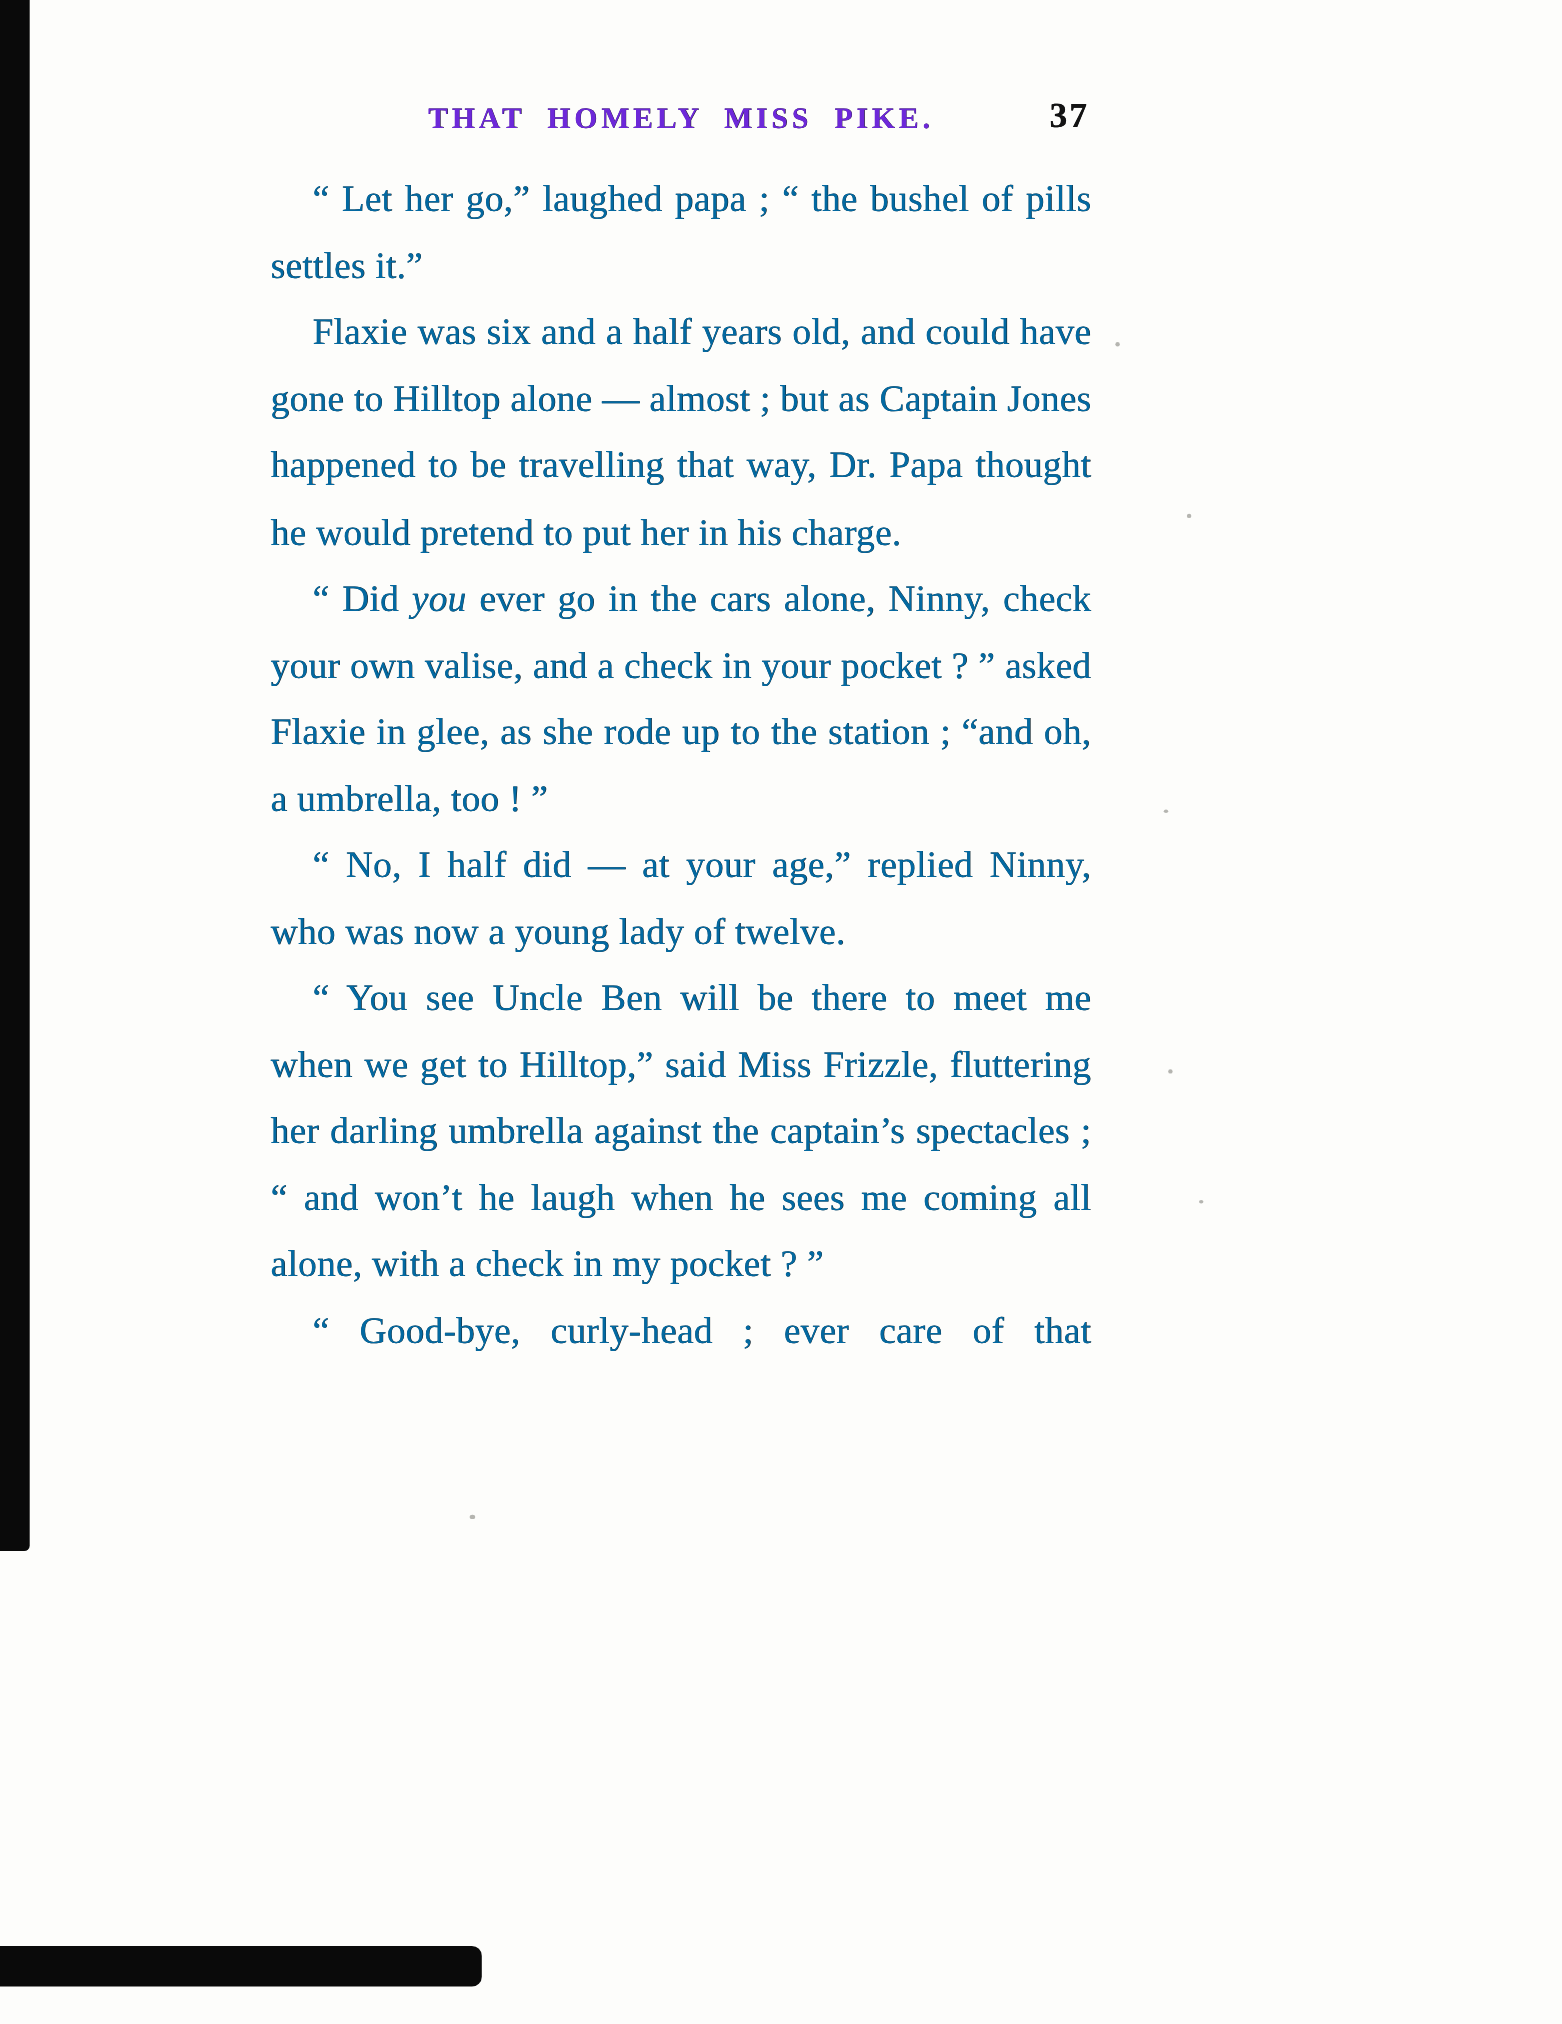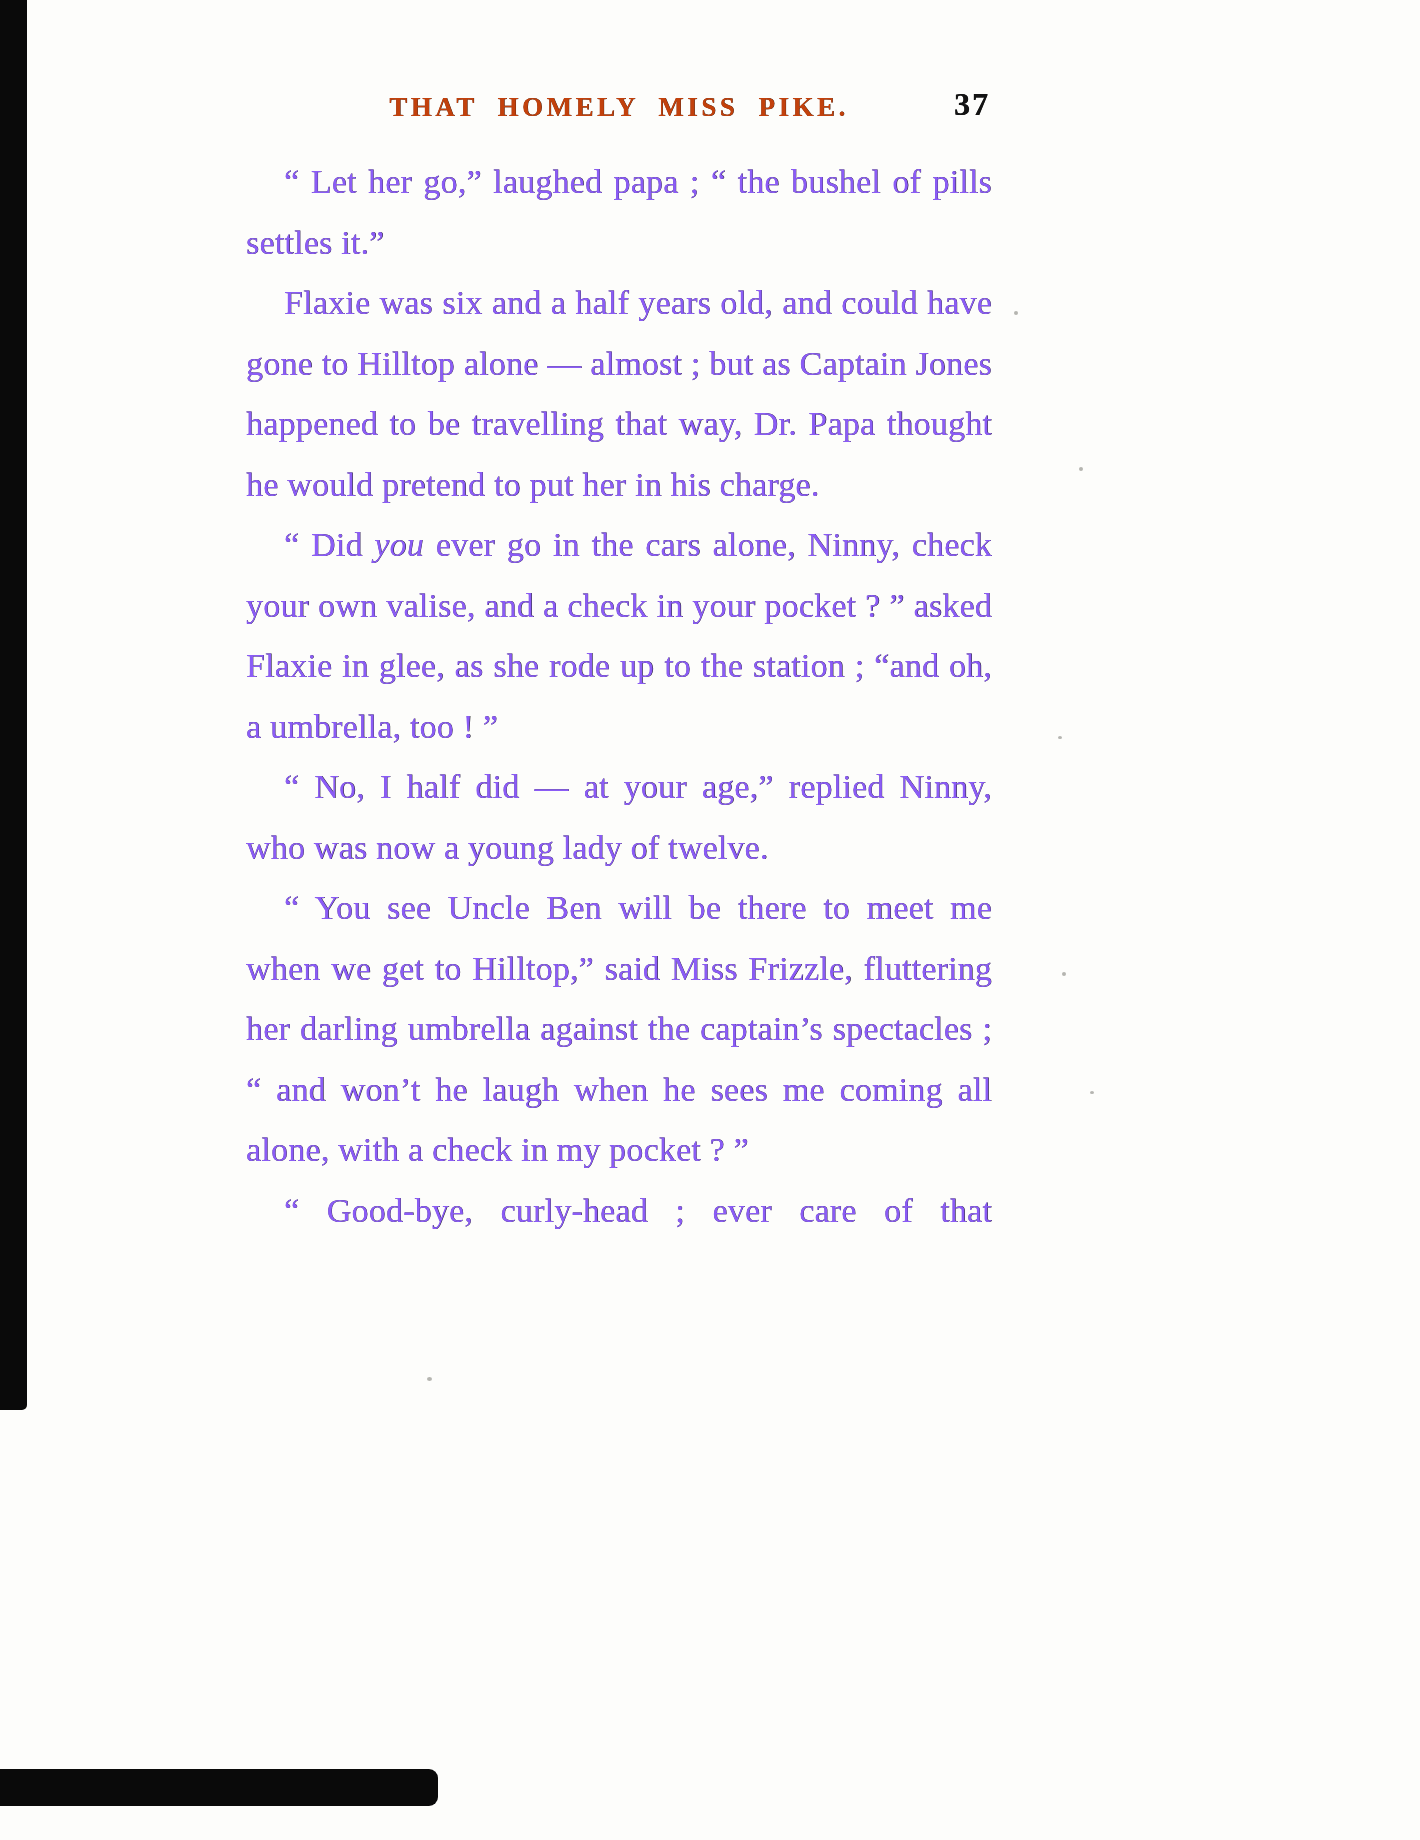--- a/index.html
+++ b/index.html
@@ -21,35 +21,35 @@
   .left-strip { left: 0; top: 0; width: 27px; height: 1410px; border-bottom-right-radius: 5px; }
   .bottom-bar { left: 0; top: 1769px; width: 438px; height: 37px; border-radius: 0 9px 9px 0; }
   .speck { position: absolute; background: #85857f; border-radius: 50%; opacity: .6; }
 
   
   .page-content { position: absolute; left: 246px; top: 90px; width: 746px; }
   .running-head { position: relative; height: 42px; }
   .rh-title {
     position: absolute; left: 50%; top: 2px; transform: translateX(-50%);
     font-size: 27px; font-weight: 700; letter-spacing: 3.5px; word-spacing: 10px;
-    white-space: nowrap; color: #c2410c;
+    white-space: nowrap; color: #6d28d9;
     text-shadow: 0.3px 0 0 #131313;
   }
   .rh-page {
     position: absolute; right: 2px; top: -4px;
     font-size: 32px; font-weight: 700; letter-spacing: 2px; color: #131313;
     text-shadow: 0.3px 0 0 #131313;
   }
   .body-text {
     margin-top: 20px;
     font-size: 34px;
     line-height: 60.5px;
     text-align: justify;
     letter-spacing: 0.2px;
-    color: #8b5cf6;
+    color: #0369a1;
     text-shadow: 0.3px 0 0 #191919;
   }
   .para { margin: 0; text-indent: 38px; }
   .para em { font-style: italic; }
   .force-justify::after { content: ""; display: inline-block; width: 100%; height: 0; }
 </style>
 </head>
 <body>
 
 <div class="scan">

